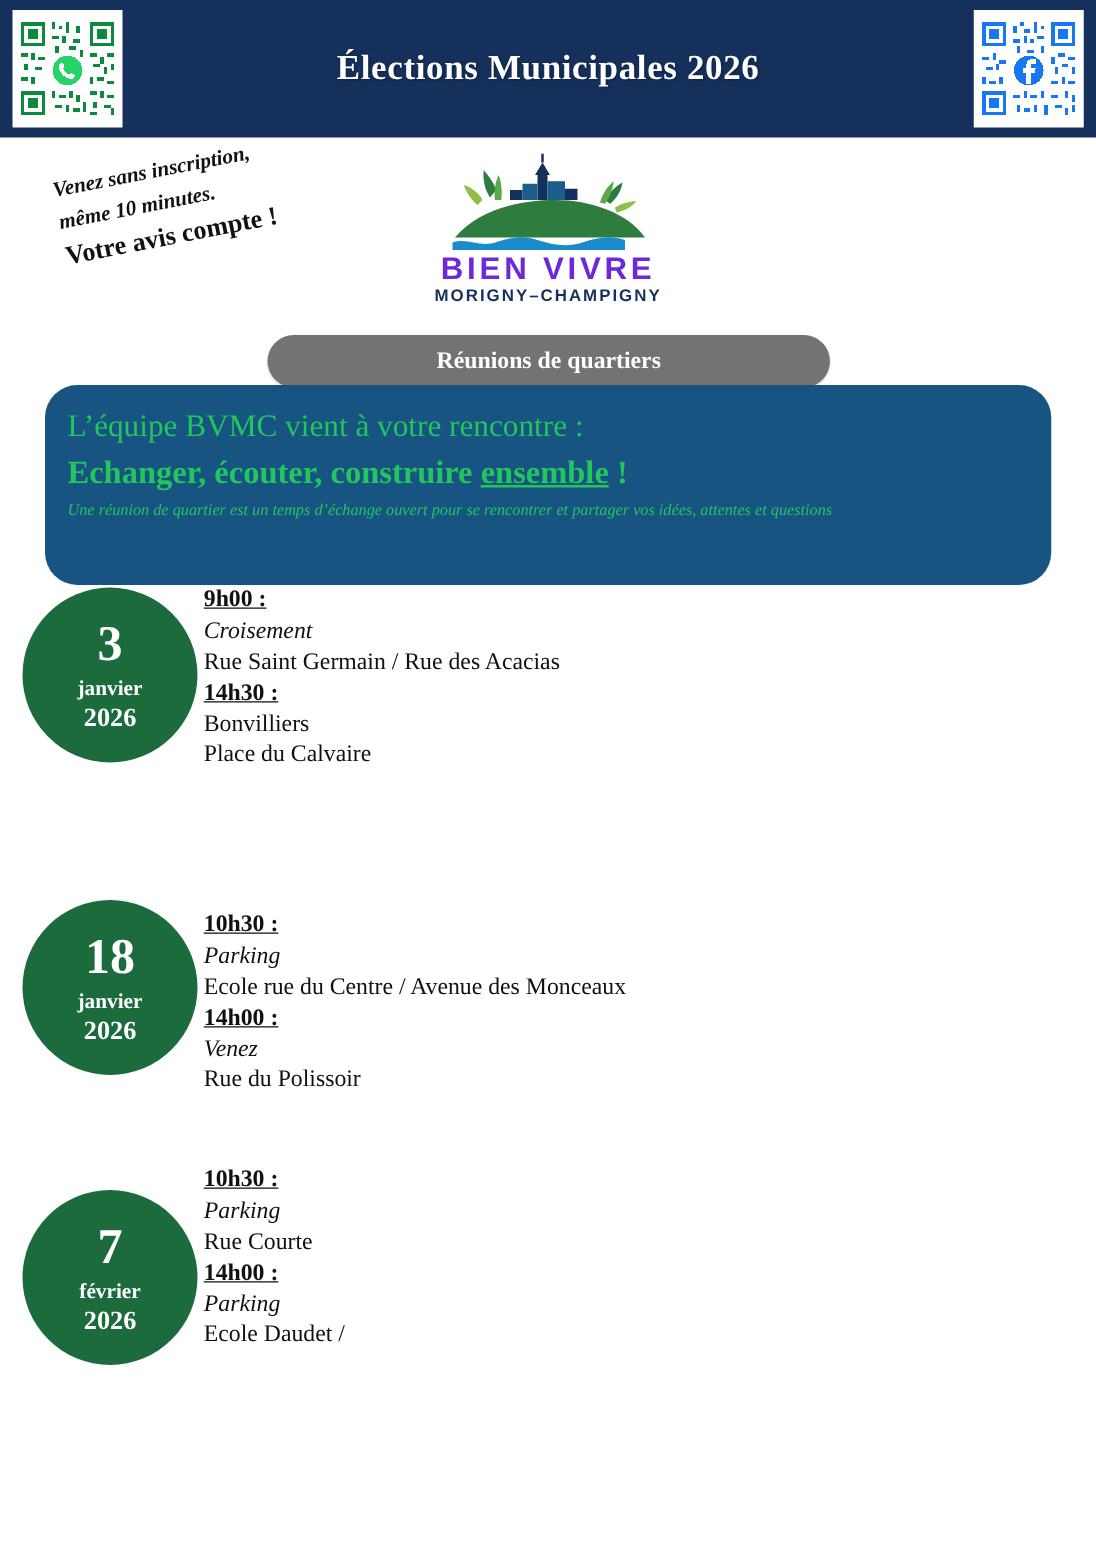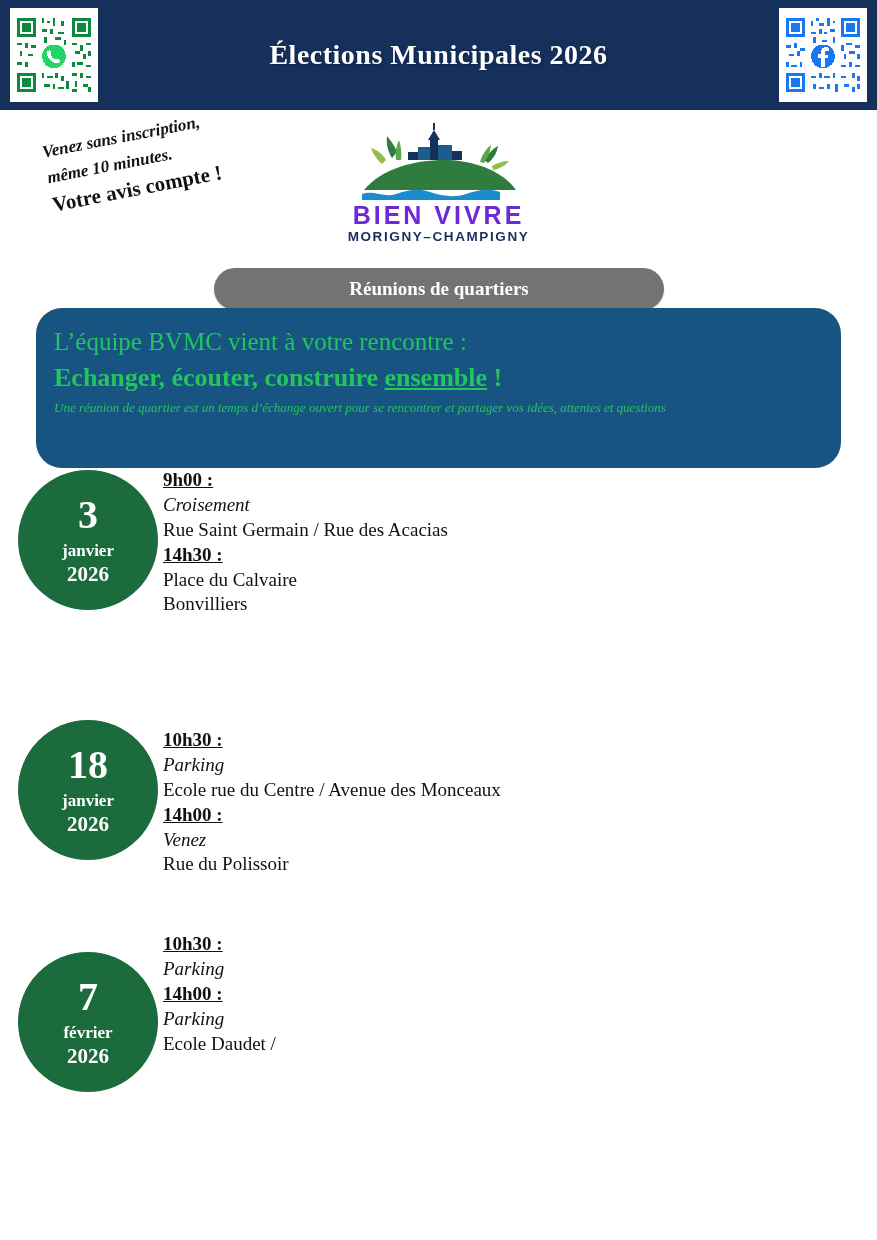--- a/index.html
+++ b/index.html
@@ -368,22 +368,22 @@
       <div class="date-badge">
         <div class="date-day">3</div>
         <div class="date-month">janvier</div>
         <div class="date-year">2026</div>
       </div>
       <div class="details left-align">
         <div class="time">9h00 :</div>
         <div class="kind">Croisement</div>
         <div class="place">Rue Saint Germain / Rue des Acacias</div>
         <div class="time">14h30 :</div>
+        <div class="place">Bonvilliers</div>
         <div class="place">Place du Calvaire</div>
-        <div class="place">Bonvilliers</div>
       </div>
     </div>
   <div class="entry" id="e2"></div>
   <div class="entry" id="e3">
       <div class="date-badge">
         <div class="date-day">18</div>
         <div class="date-month">janvier</div>
         <div class="date-year">2026</div>
       </div>
       <div class="details left-align">
@@ -398,19 +398,20 @@
   <div class="entry" id="e4"></div>
   <div class="entry" id="e5">
       <div class="date-badge">
         <div class="date-day">7</div>
         <div class="date-month">février</div>
         <div class="date-year">2026</div>
       </div>
       <div class="details left-align">
         <div class="time">10h30 :</div>
         <div class="kind">Parking</div>
+        <div class="place">Rue Courte</div>
         <div class="time">14h00 :</div>
         <div class="kind">Parking</div>
         <div class="place">Ecole Daudet /</div>
       </div>
     </div>
   <div class="entry" id="e6"></div>
 </div>
 
 </body></html>

